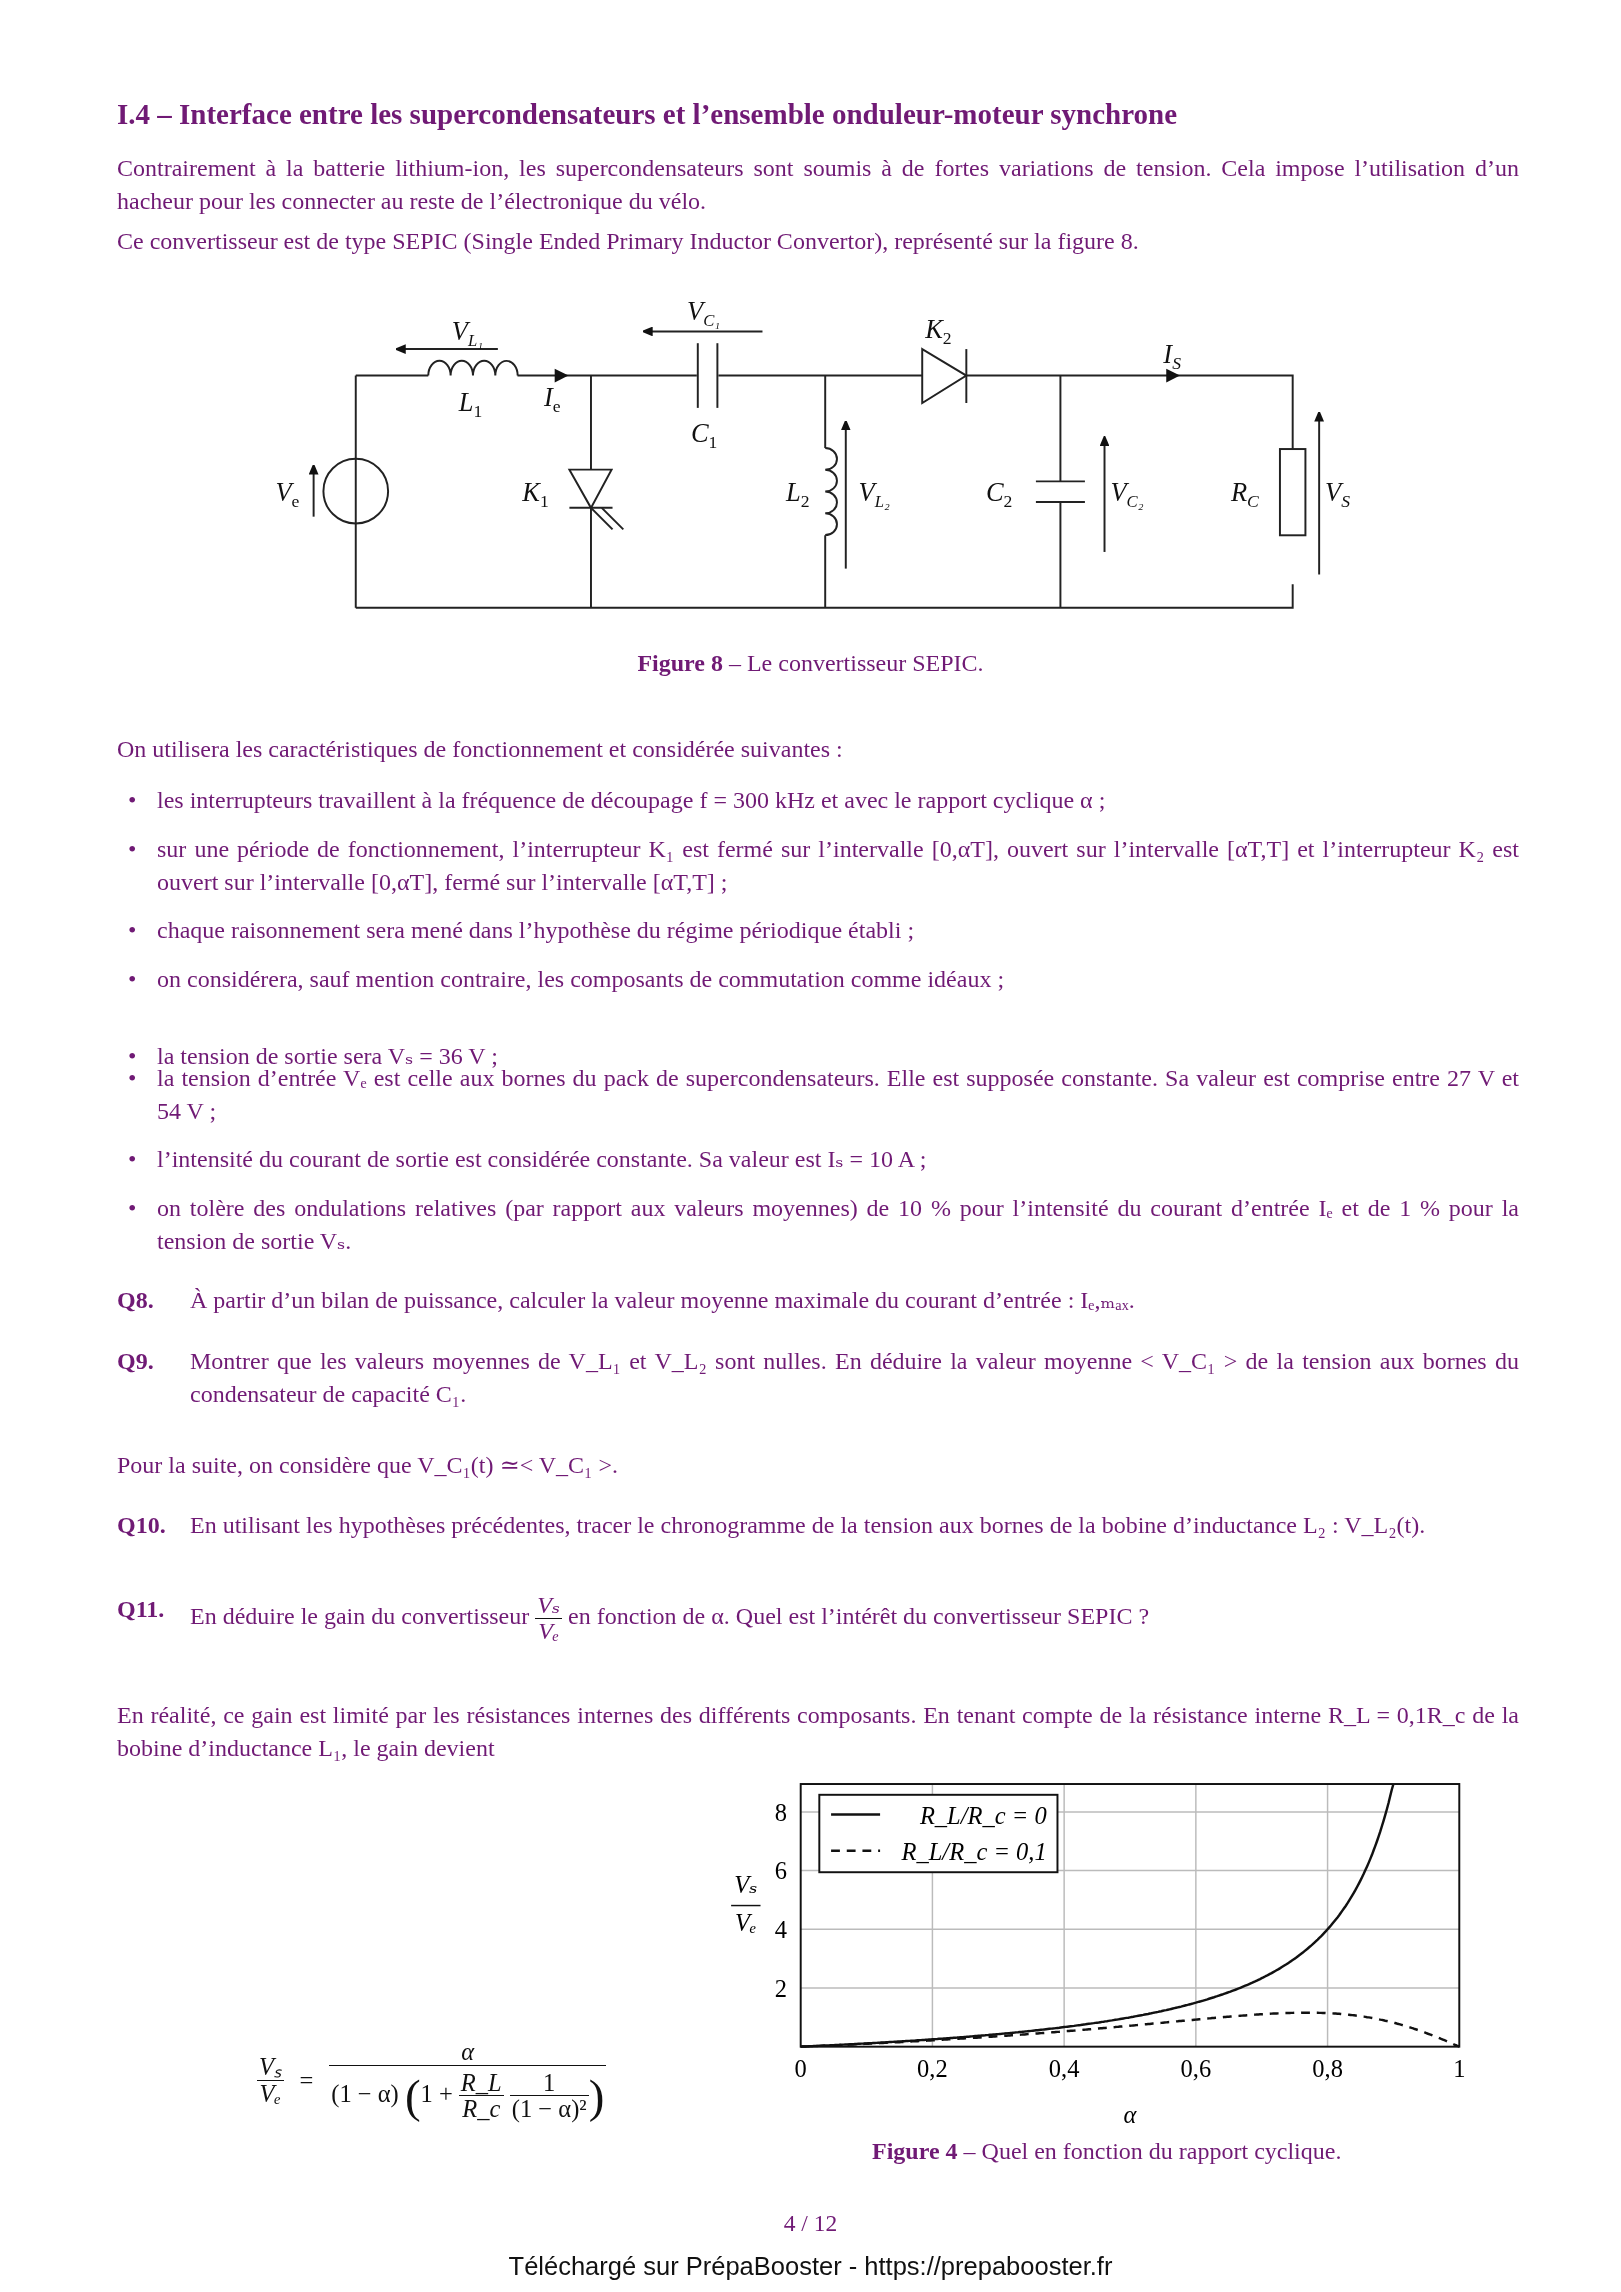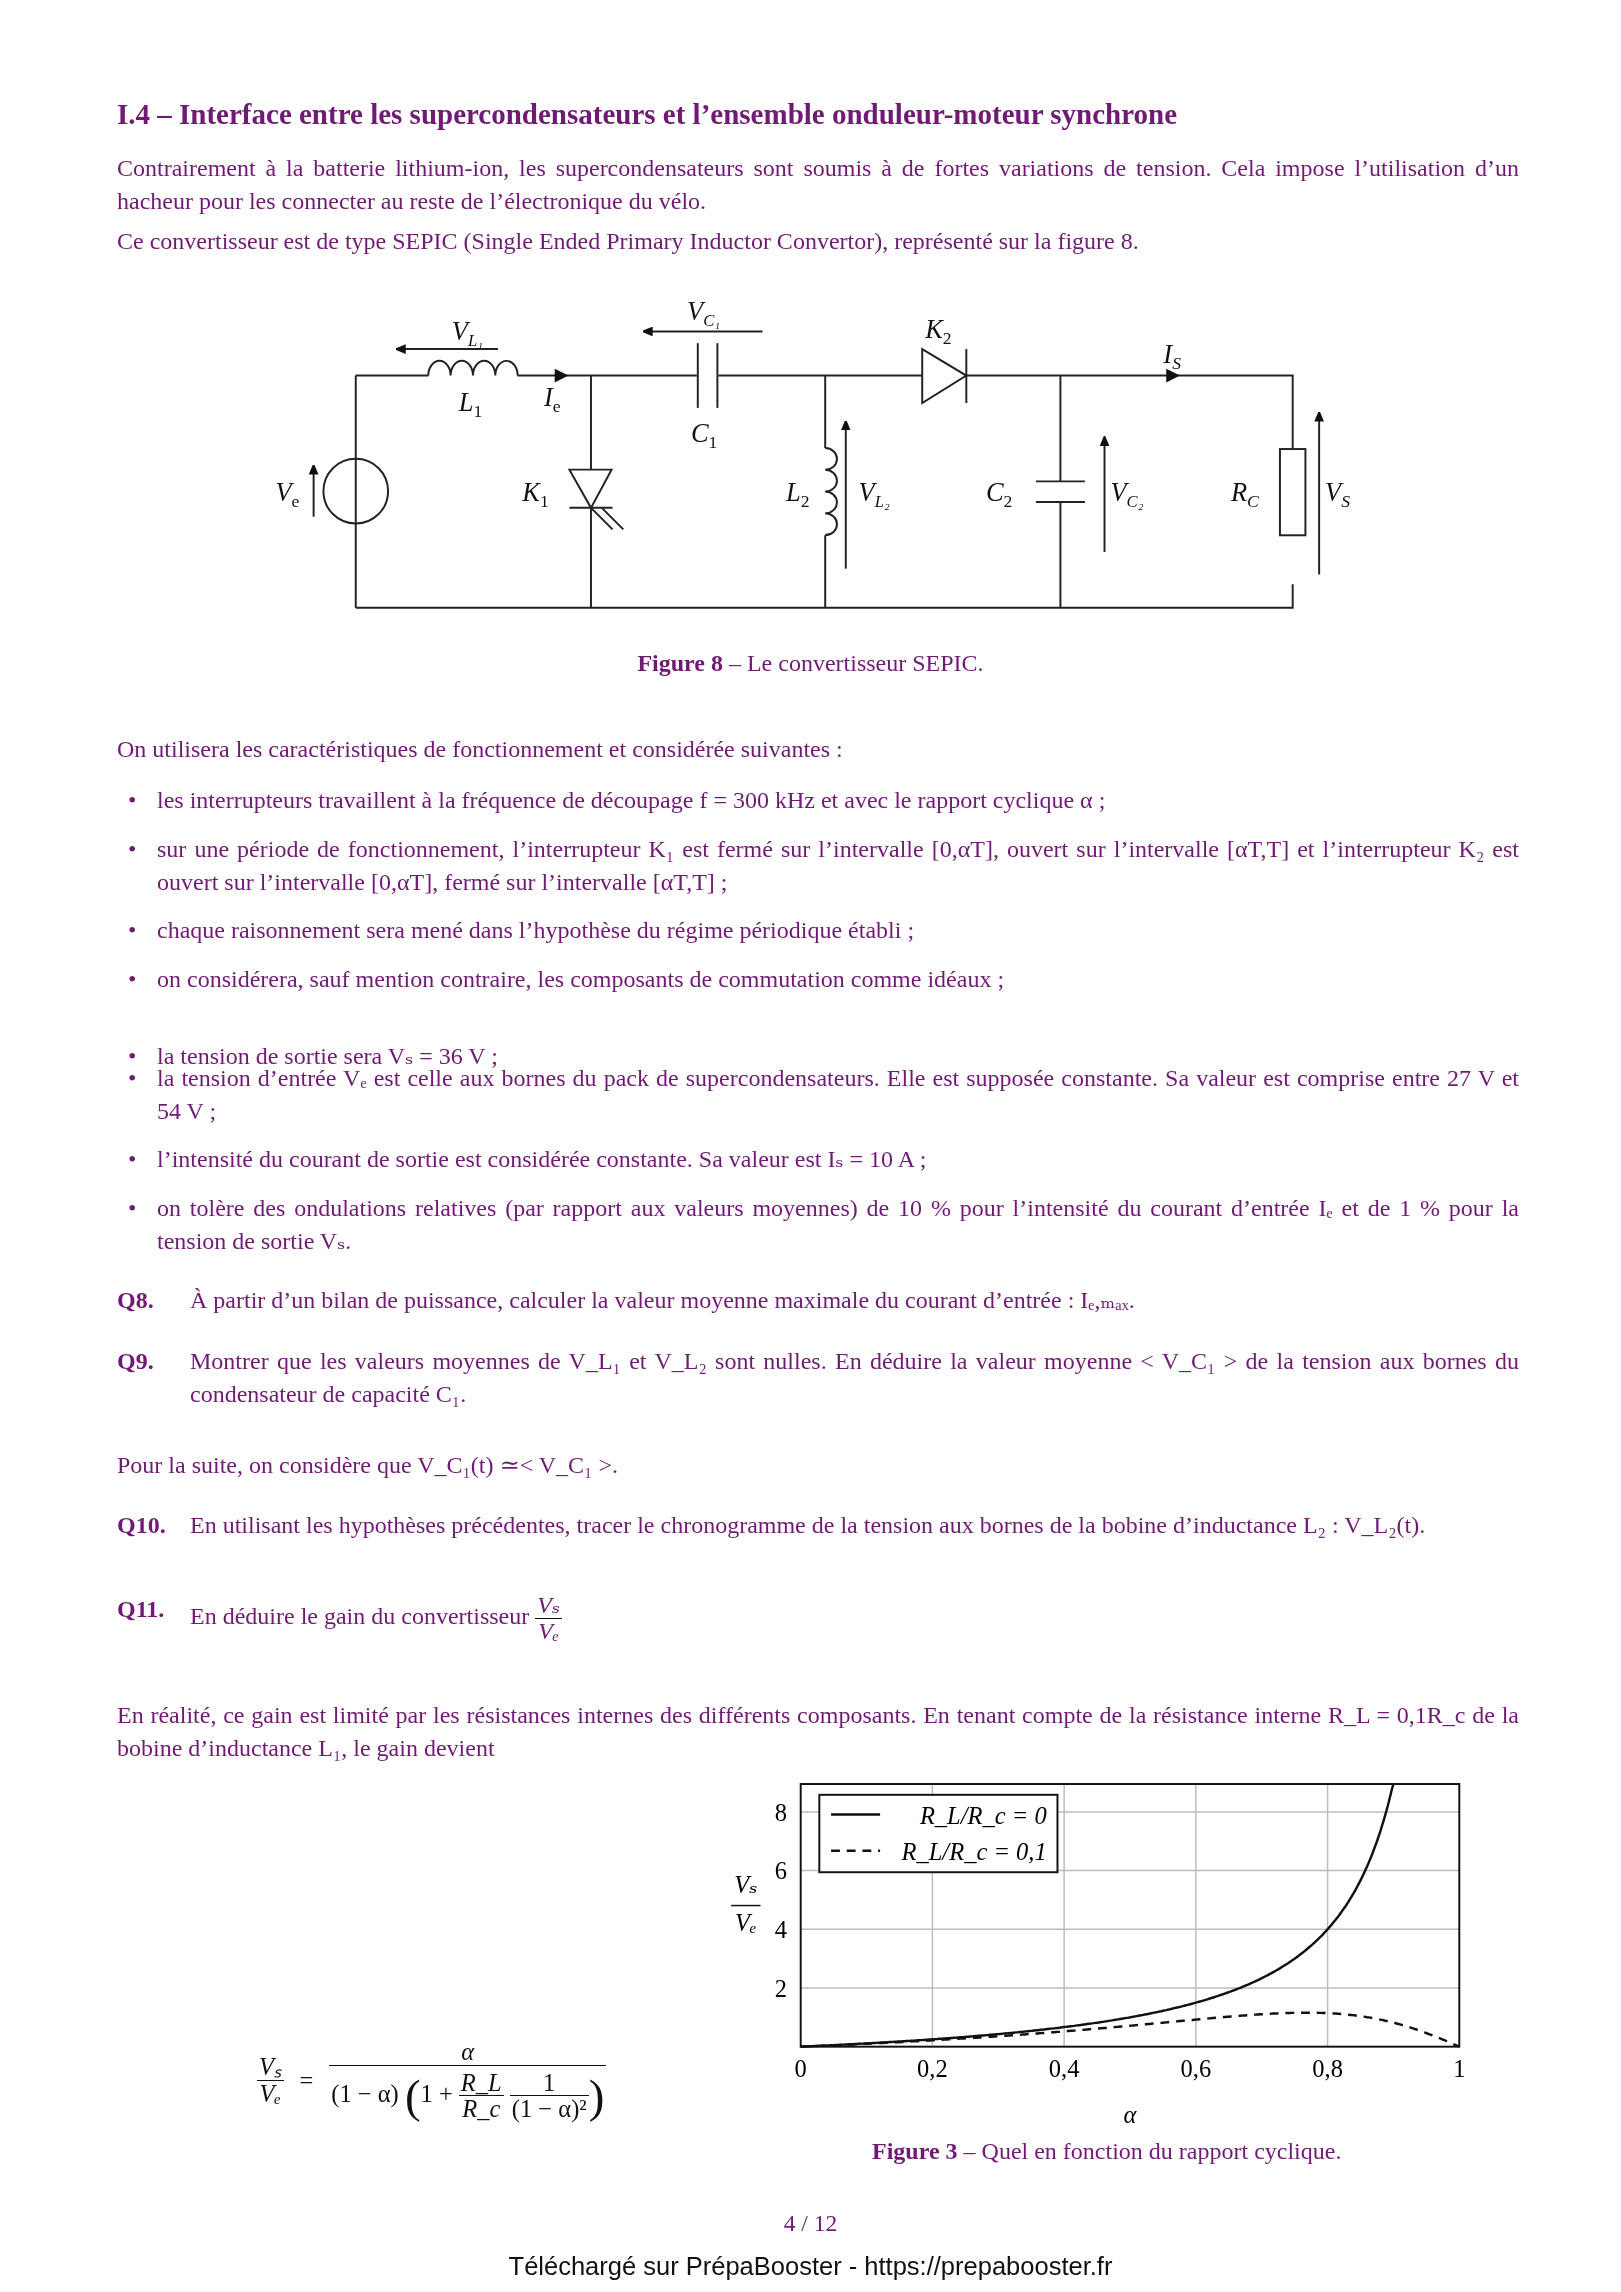--- a/index.html
+++ b/index.html
@@ -123,21 +123,21 @@
 <div class="abs txt q" style="top:1345px;">
   <span class="qlabel">Q9.</span><span class="qbody">Montrer que les valeurs moyennes de V_L₁ et V_L₂ sont nulles. En déduire la valeur moyenne &lt; V_C₁ &gt; de la tension aux bornes du condensateur de capacité C₁.</span>
 </div>
 <div class="abs txt para" style="top:1449px;">Pour la suite, on considère que V_C₁(t) ≃&lt; V_C₁ &gt;.</div>
 <div class="abs txt q" style="top:1509px;">
   <span class="qlabel">Q10.</span><span class="qbody">En utilisant les hypothèses précédentes, tracer le chronogramme de la tension aux bornes de la bobine d’inductance L₂ : V_L₂(t).</span>
 </div>
 <div class="abs txt q" style="top:1593px;">
   <span class="qlabel">Q11.</span><span class="qbody"><span>En déduire le gain du convertisseur</span>
     <span class="frac it"><span>Vₛ</span><span class="den">Vₑ</span></span>
-    </span>
+    <span>en fonction de α. Quel est l’intérêt du convertisseur SEPIC ?</span></span>
 </div>
 <div class="abs txt para" style="top:1699px;">En réalité, ce gain est limité par les résistances internes des différents composants. En tenant compte de la résistance interne R_L = 0,1R_c de la bobine d’inductance L₁, le gain devient</div>
 
 <div class="abs" style="left:257px;top:2039px;font-size:24.5px;white-space:nowrap;font-family:'Liberation Serif',serif;">
   <span class="frac it"><span>Vₛ</span><span class="den">Vₑ</span></span>
   <span style="margin:0 9.8px;vertical-align:middle;">=</span>
   <span class="frac">
     <span class="it">α</span>
     <span class="den" style="padding-top:3.9px;">
       <span>(1 − α)</span>
@@ -181,17 +181,17 @@
     <line x1="848" y1="1851" x2="898" y2="1851" stroke="#111" stroke-width="2.5"></line>
     <line x1="848" y1="1888" x2="898" y2="1888" stroke="#111" stroke-width="2.5" stroke-dasharray="9,7"></line>
     <text x="1068" y="1861" font-size="25" font-style="italic" text-anchor="end">R_L/R_c = 0</text>
     <text x="1068" y="1898" font-size="25" font-style="italic" text-anchor="end">R_L/R_c = 0,1</text>
   </g>
   <text x="761" y="1931" font-size="25" font-style="italic" text-anchor="middle">Vₛ</text>
   <line x1="746" y1="1944" x2="776" y2="1944" stroke="#111" stroke-width="1.5"></line>
   <text x="761" y="1970" font-size="25" font-style="italic" text-anchor="middle">Vₑ</text>
   <text x="1153" y="2166" font-size="25" font-style="italic" text-anchor="middle">α</text>
 </svg>
-<div class="abs txt caption" style="left:872px;top:2135px;white-space:nowrap;"><b>Figure 3</b><span> – Quel en fonction du rapport cyclique.</span></div>
+<div class="abs txt caption" style="left:872px;top:2135px;white-space:nowrap;"><b>Figure 4</b><span> – Quel en fonction du rapport cyclique.</span></div>
 
 <div class="abs txt pagenum">4 / 12</div>
 <div class="abs footer">Téléchargé sur PrépaBooster - https://prepabooster.fr</div>
 
 
 </body></html>

